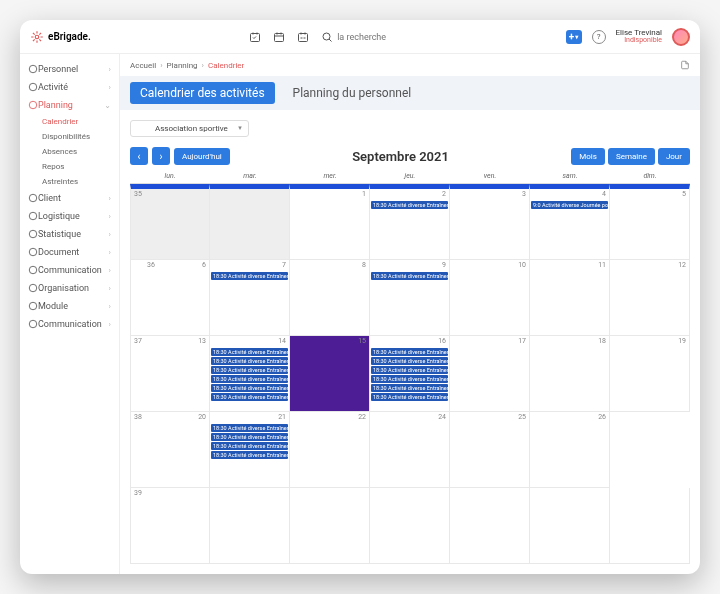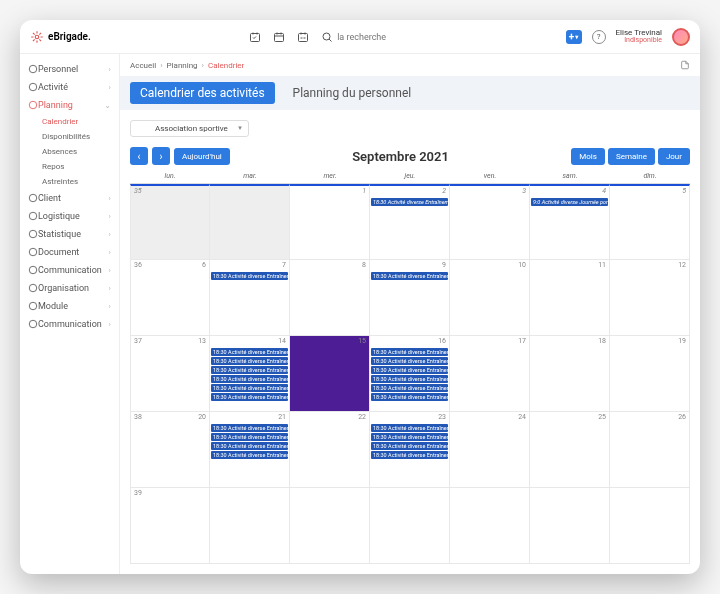--- a/index.html
+++ b/index.html
@@ -47,21 +47,21 @@
 .cal-title { flex: 1; text-align: center; font-size: 13px; font-weight: 600; color: #333; }
 .view-btns { display: flex; gap: 3px; }
 .view-btn { background: #2d7be0; color: #fff; font-size: 8px; padding: 4px 8px; border-radius: 3px; cursor: pointer; }
 .cal-grid { flex: 1; display: flex; flex-direction: column; padding: 0 10px 10px; overflow: hidden; }
 .dow-row { display: grid; grid-template-columns: repeat(7, 1fr); border-bottom: 1px solid #ddd; }
 .dow { text-align: center; font-size: 7px; color: #666; padding: 3px 0; font-style: italic; }
 .weeks { flex: 1; display: grid; grid-template-rows: repeat(5, 1fr); }
 .week { display: grid; grid-template-columns: repeat(7, 1fr); }
 .cell { border: 1px solid #e8e8e8; border-top: none; border-left: none; padding: 1px; overflow: hidden; position: relative; }
 .cell:first-child { border-left: 1px solid #e8e8e8; }
-.week:first-child .cell { border-top: 2px solid #1d4ed8; font-style: italic; }
+.week:first-child .cell { border-top: 5px solid #1d4ed8; }
 .cell.out { background: #eee; }
 .cell.today { background: #4c1d95; }
 .daynum { position: absolute; top: 1px; right: 3px; font-size: 7px; color: #888; }
 .events { margin-top: 11px; display: flex; flex-direction: column; gap: 1px; }
 .event { background: #2257b5; color: #fff; font-size: 5.5px; padding: 1px 2px; border-radius: 1px; white-space: nowrap; overflow: hidden; cursor: pointer; }
 </style>
 </head>
 <body>
 
 <div class="app">
@@ -312,21 +312,21 @@
                   <div class="event">9:0 Activité diverse Journée porte</div>
                 </div>
               </div>
               <div class="cell">
                 <div class="daynum">5</div>
               </div>
             </div>
             <div class="week">
               <div class="cell">
                 <div class="daynum">6</div>
-                <div class="daynum" style="left: 3px; right: auto;">36</div>
+                <div class="daynum" style="left: 16px; right: auto;">36</div>
               </div>
               <div class="cell">
                 <div class="daynum">7</div>
                 <div class="events">
                   <div class="event">18:30 Activité diverse Entraîneme</div>
                 </div>
               </div>
               <div class="cell">
                 <div class="daynum">8</div>
               </div>
@@ -395,29 +395,20 @@
                 <div class="daynum">21</div>
                 <div class="events">
                   <div class="event">18:30 Activité diverse Entraîneme</div>
                   <div class="event">18:30 Activité diverse Entraîneme</div>
                   <div class="event">18:30 Activité diverse Entraîneme</div>
                   <div class="event">18:30 Activité diverse Entraîneme</div>
                 </div>
               </div>
               <div class="cell">
                 <div class="daynum">22</div>
-              </div>
-              <div class="cell">
-                <div class="daynum">23</div>
-                <div class="events">
-                  <div class="event">18:30 Activité diverse Entraîneme</div>
-                  <div class="event">18:30 Activité diverse Entraîneme</div>
-                  <div class="event">18:30 Activité diverse Entraîneme</div>
-                  <div class="event">18:30 Activité diverse Entraîneme</div>
-                </div>
               </div>
               <div class="cell">
                 <div class="daynum">24</div>
               </div>
               <div class="cell">
                 <div class="daynum">25</div>
               </div>
               <div class="cell">
                 <div class="daynum">26</div>
               </div>

